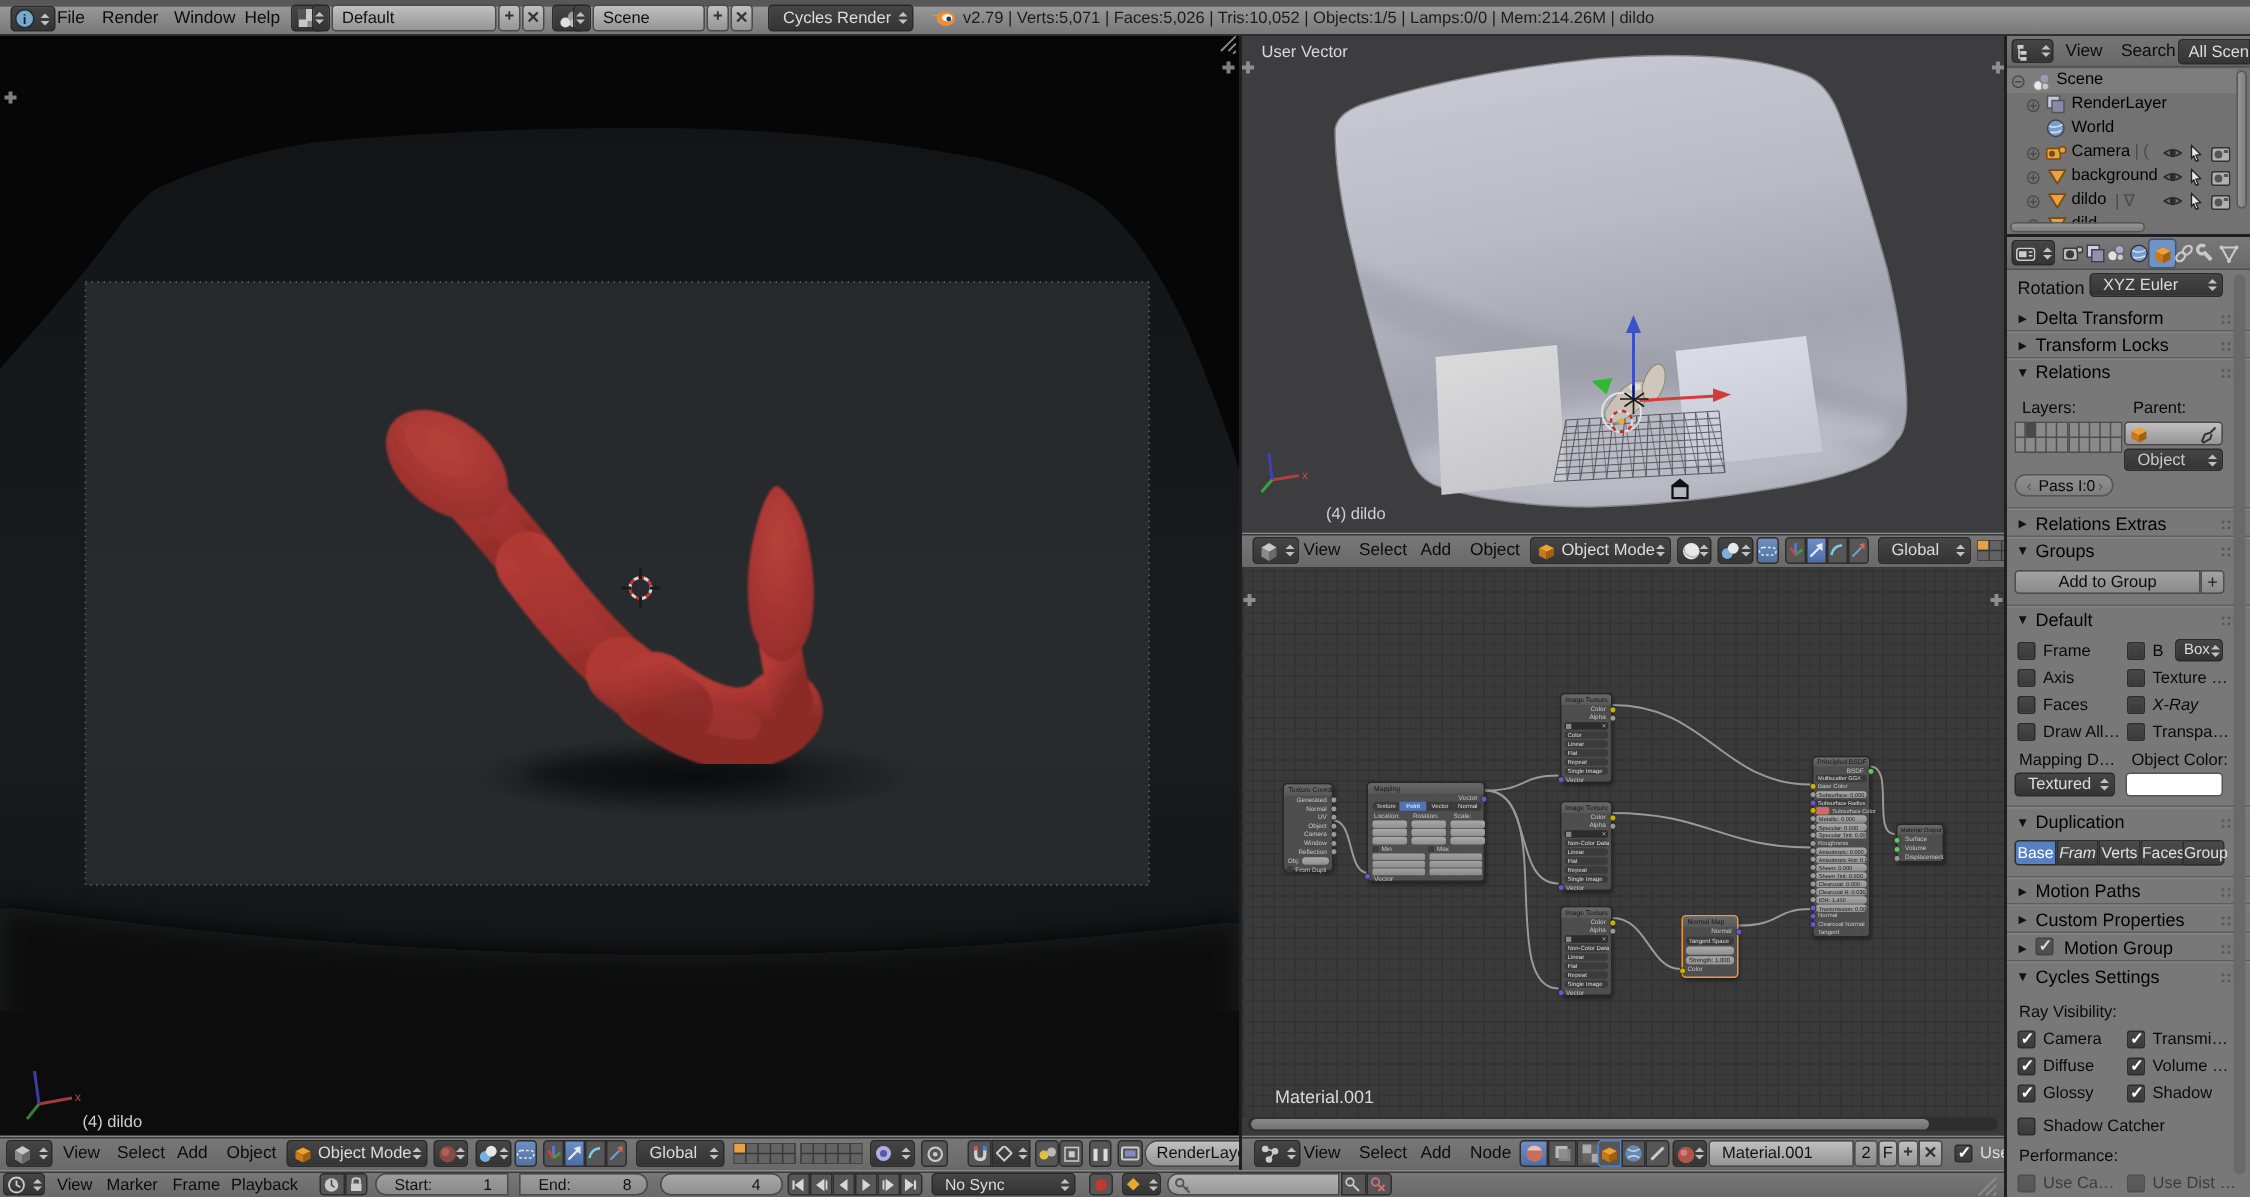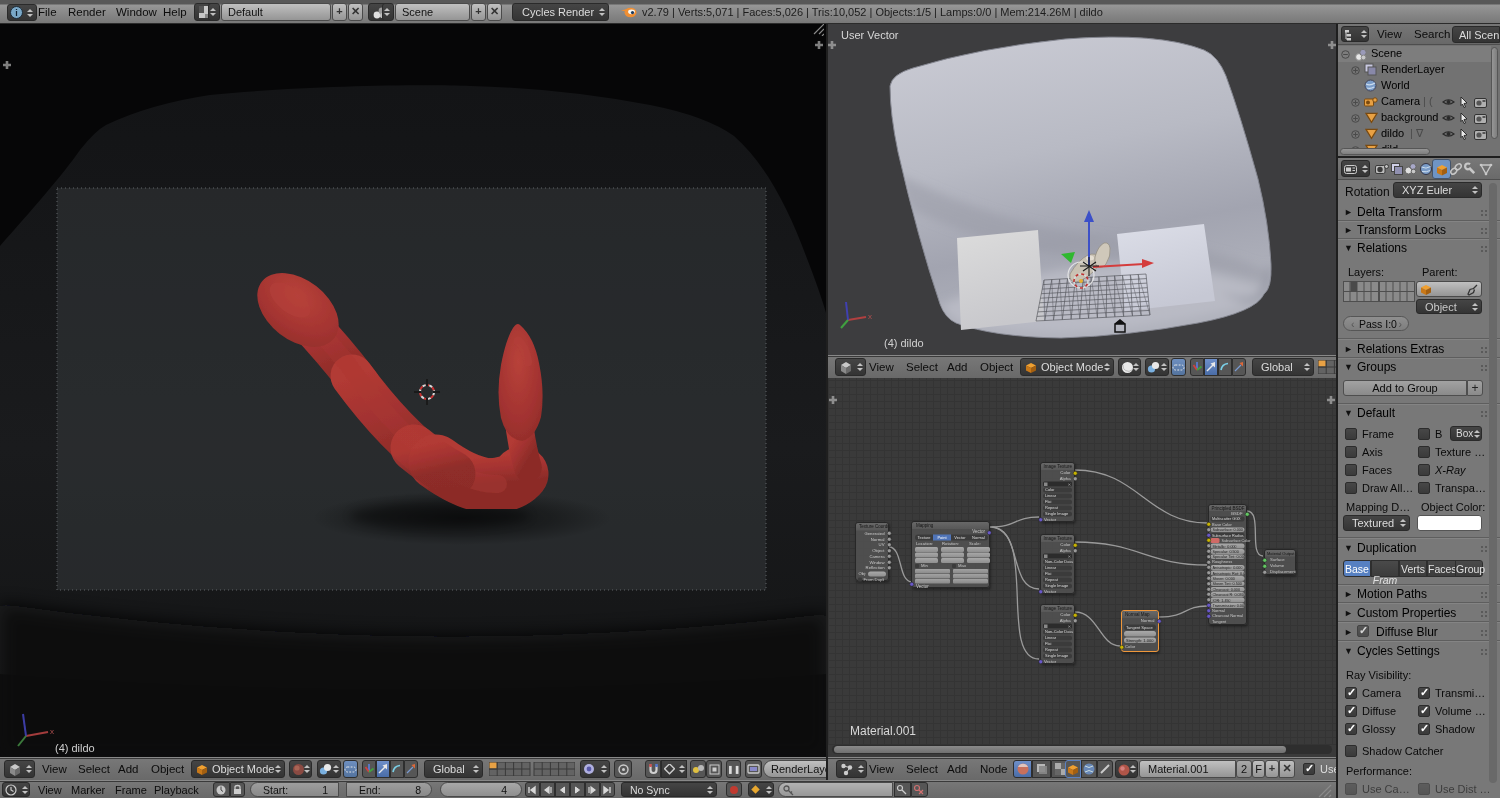--- a/index.html
+++ b/index.html
@@ -1324,35 +1324,35 @@
     <span class="abs" style="left:97px;top:324px;color:#0a0a0a;font-size:11px;white-space:nowrap;">Transpa…</span>
     <span class="abs" style="left:8px;top:343px;color:#0a0a0a;font-size:11px;">Mapping D…</span>
     <span class="abs" style="left:83px;top:343px;color:#0a0a0a;font-size:11px;">Object Color:</span>
     <div class="abs dd" style="left:5px;top:357px;width:67px;height:16px;padding:1px 0 0 8px;">Textured<div class="updn"></div></div>
     <div class="abs" style="left:79px;top:357px;width:65px;height:16px;background:#fff;border-radius:3px;border:1px solid #555;"></div>
     <div class="abs" style="left:0;top:379px;width:162px;height:2px;border-top:1px solid #5e5e5e;border-bottom:1px solid #848484;"></div>
     <span class="abs" style="left:6px;top:385px;color:#111;font-size:9px;">▼</span>
     <span class="abs" style="left:19px;top:383px;color:#000;font-size:12px;">Duplication</span>
     <div class="abs grip" style="left:142px;top:387px;"></div>
     <div class="abs" style="left:5px;top:402px;width:28px;height:17px;background:#5680c2;color:#fff;border-radius:3px 0 0 3px;border:1px solid #2e2e2e;font-size:10.5px;text-align:center;padding-top:2px;">Base</div>
-    <div class="abs" style="left:33px;top:402px;width:28px;height:17px;background:linear-gradient(#4a4a4a,#3c3c3c);color:#e0e0e0;border:1px solid #2e2e2e;font-size:10.5px;text-align:center;padding-top:13px;font-style:italic;">Fram</div>
+    <div class="abs" style="left:33px;top:402px;width:28px;height:17px;background:linear-gradient(#4a4a4a,#3c3c3c);color:#e0e0e0;border:1px solid #2e2e2e;font-size:10.5px;text-align:center;padding-top:2px;font-style:italic;">Fram</div>
     <div class="abs" style="left:61px;top:402px;width:28px;height:17px;background:linear-gradient(#4a4a4a,#3c3c3c);color:#e0e0e0;border:1px solid #2e2e2e;font-size:10.5px;text-align:center;padding-top:2px;">Verts</div>
     <div class="abs" style="left:89px;top:402px;width:52px;height:17px;background:linear-gradient(#4a4a4a,#3c3c3c);color:#e0e0e0;border:1px solid #2e2e2e;font-size:10.5px;text-align:left;padding-top:2px;">Faces</div>
     <div class="abs" style="left:117px;top:402px;width:28px;height:17px;background:linear-gradient(#4a4a4a,#3c3c3c);color:#e0e0e0;border-radius:0 3px 3px 0;border:1px solid #2e2e2e;font-size:10.5px;text-align:center;padding-top:2px;">Group</div>
     <div class="abs" style="left:0;top:426px;width:162px;height:2px;border-top:1px solid #5e5e5e;border-bottom:1px solid #848484;"></div>
     <span class="abs" style="left:6px;top:431px;color:#111;font-size:9px;">►</span>
     <span class="abs" style="left:19px;top:429px;color:#000;font-size:12px;">Motion Paths</span>
     <div class="abs grip" style="left:142px;top:433px;"></div>
     <div class="abs" style="left:0;top:444px;width:162px;height:2px;border-top:1px solid #5e5e5e;border-bottom:1px solid #848484;"></div>
     <span class="abs" style="left:6px;top:450px;color:#111;font-size:9px;">►</span>
     <span class="abs" style="left:19px;top:448px;color:#000;font-size:12px;">Custom Properties</span>
     <div class="abs grip" style="left:142px;top:452px;"></div>
     <div class="abs" style="left:0;top:463px;width:162px;height:2px;border-top:1px solid #5e5e5e;border-bottom:1px solid #848484;"></div>
     <span class="abs" style="left:6px;top:469px;color:#111;font-size:9px;">►</span>
-    <span class="abs" style="left:38px;top:467px;color:#000;font-size:12px;">Diffuse Blur</span>
+    <span class="abs" style="left:38px;top:467px;color:#000;font-size:12px;">Motion Group</span>
     <div class="abs grip" style="left:142px;top:471px;"></div>
     <div class="cb ck" style="left:19px;top:467px;opacity:0.7;"></div>
     <div class="abs" style="left:0;top:482px;width:162px;height:2px;border-top:1px solid #5e5e5e;border-bottom:1px solid #848484;"></div>
     <span class="abs" style="left:6px;top:488px;color:#111;font-size:9px;">▼</span>
     <span class="abs" style="left:19px;top:486px;color:#000;font-size:12px;">Cycles Settings</span>
     <div class="abs grip" style="left:142px;top:490px;"></div>
     <span class="abs" style="left:8px;top:511px;color:#0a0a0a;font-size:11px;">Ray Visibility:</span>
     <div class="cb ck" style="left:7px;top:529px;"></div>
     <span class="abs" style="left:24px;top:529px;color:#0a0a0a;font-size:11px;white-space:nowrap;">Camera</span>
     <div class="cb ck" style="left:80px;top:529px;"></div>

